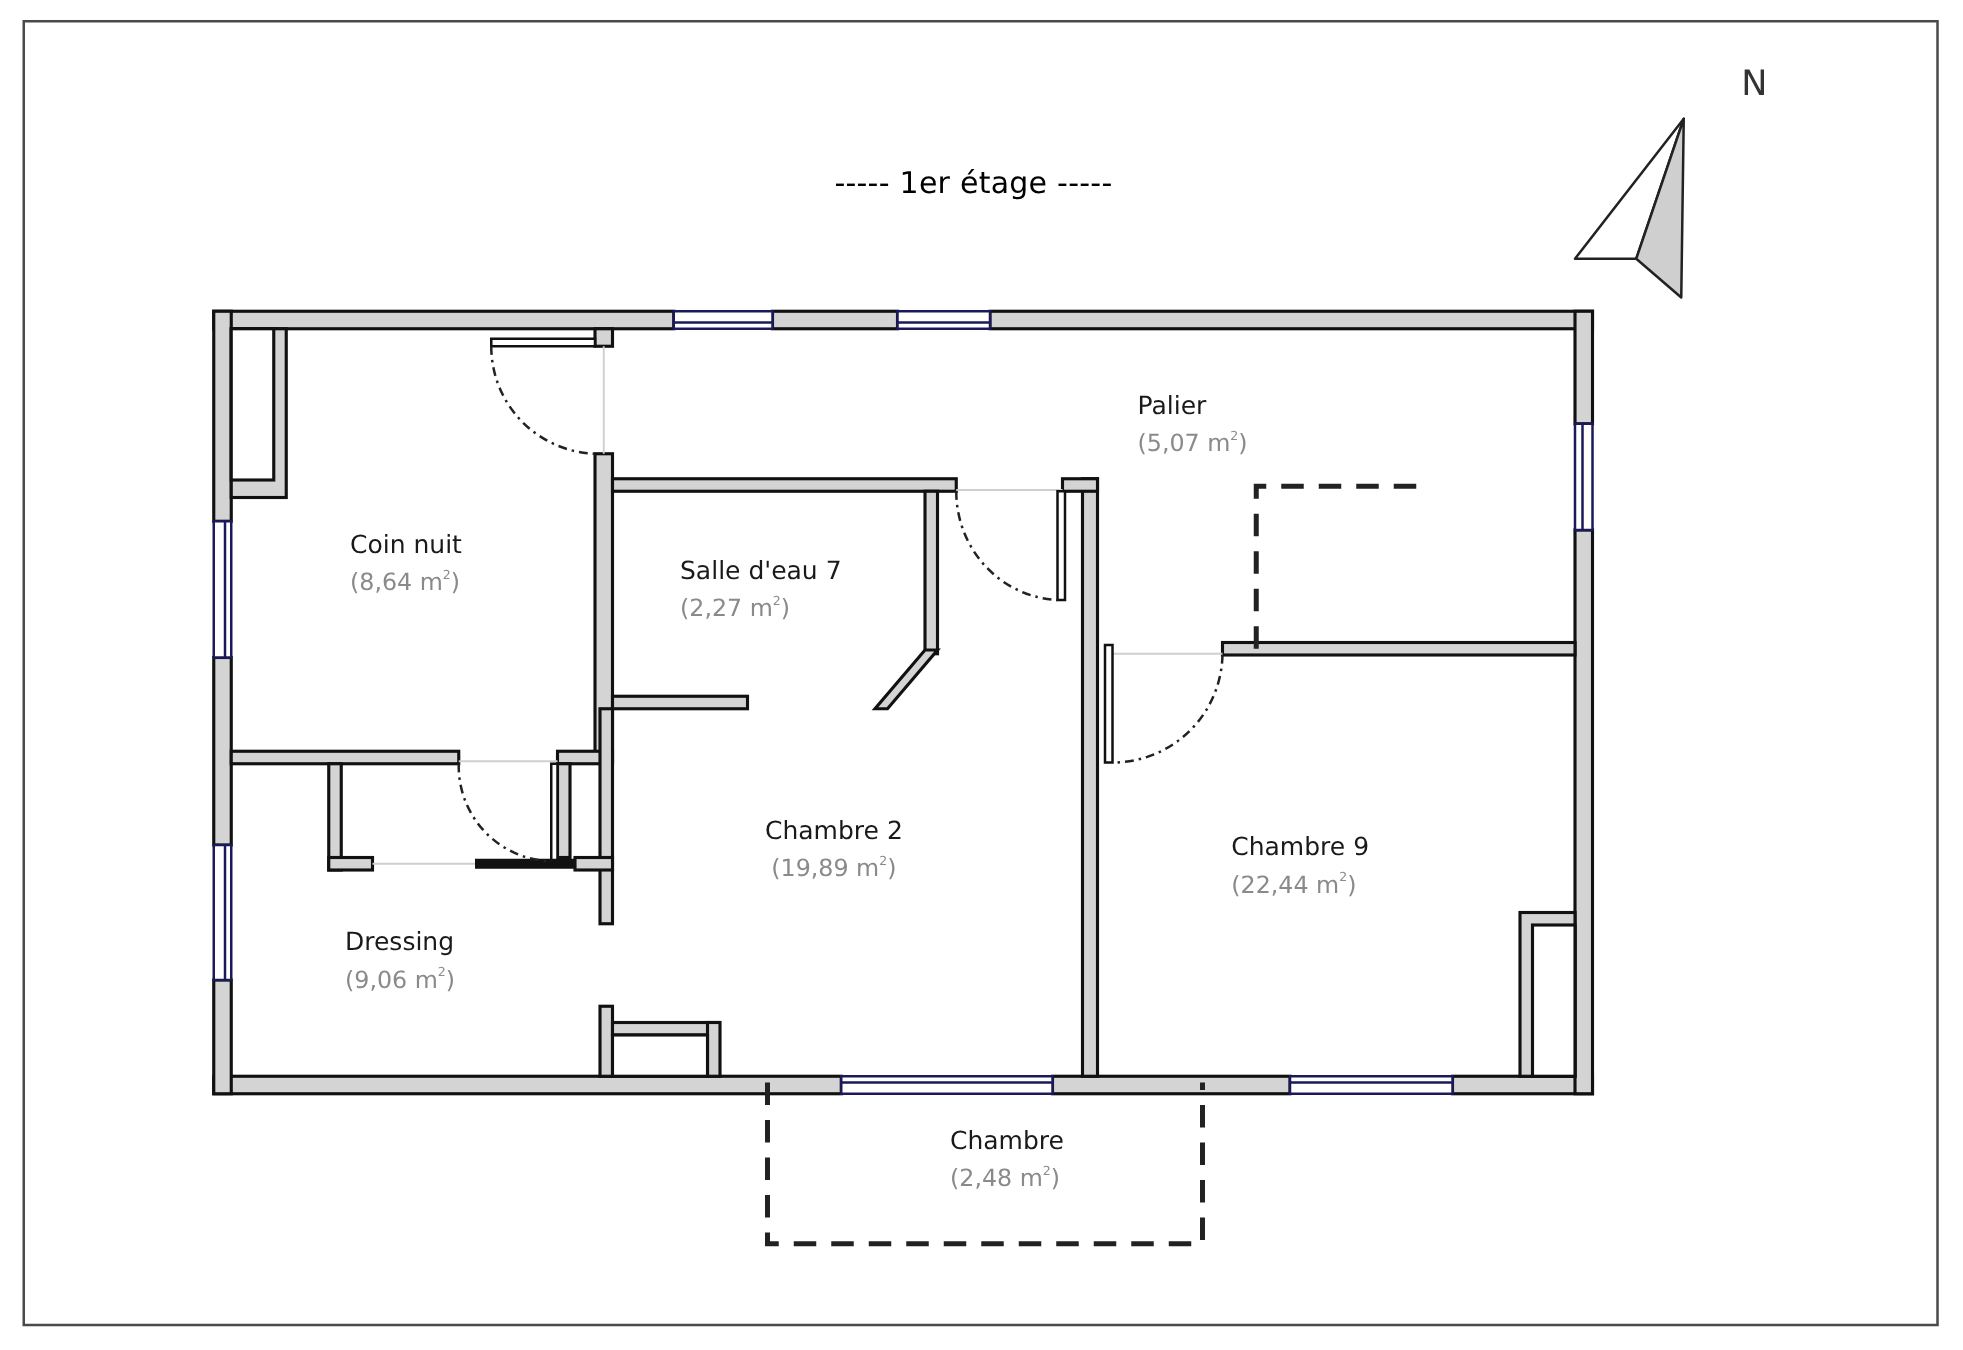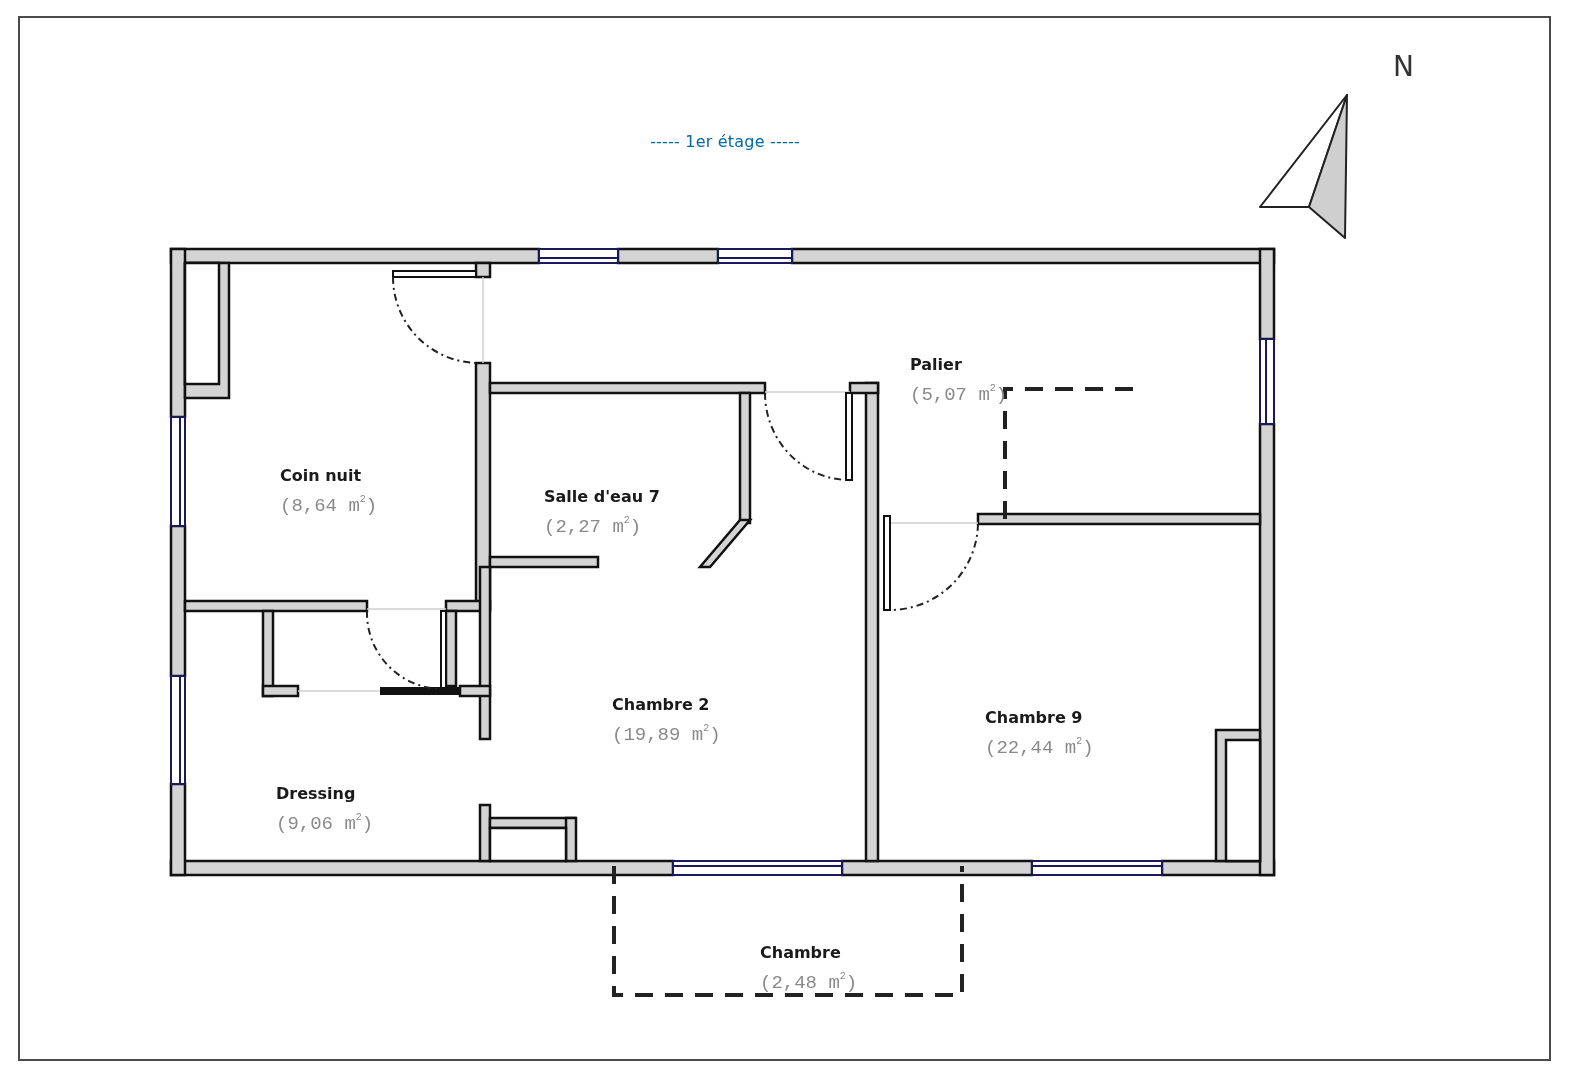--- a/index.html
+++ b/index.html
@@ -1,23 +1,23 @@
 <!DOCTYPE html>
 <html><head>
   <meta charset="utf-8">
   <style>
     html, body { margin: 0; padding: 0; background: #ffffff; }
     body { width: 1570px; height: 1080px; position: relative; overflow: hidden; font-family: "DejaVu Sans", sans-serif; }
     .frame { position: absolute; left: 18px; top: 16px; width: 1533px; height: 1045px; border: 2px solid #4a4a4a; box-sizing: border-box; background: #fff; }
     svg.plan { position: absolute; left: 0; top: 0; }
-    .floor-title { position: absolute; left: 560px; top: 132px; width: 330px; text-align: center; font-size: 16px; color: #0369a1; letter-spacing: 0.2px; }
+    .floor-title { position: absolute; left: 560px; top: 132px; width: 330px; text-align: right; font-size: 24px; color: #000000; letter-spacing: 0.2px; }
     .north-label { position: absolute; left: 1393px; top: 50px; font-size: 28px; color: #333; }
     .room { position: absolute; line-height: 1; }
-    .room .name { font-weight: bold; font-size: 16px; color: #1a1a1a; white-space: nowrap; display: block; margin-top: 43px; }
-    .room .area { font-size: 19px; color: #8a8a8a; white-space: nowrap; display: block; margin-top: 11px; font-family: Liberation Mono, monospace; }
+    .room .name { font-weight: normal; font-size: 20px; color: #1a1a1a; white-space: nowrap; display: block; }
+    .room .area { font-size: 19px; color: #8a8a8a; white-space: nowrap; display: block; margin-top: 11px; }
     .room .area sup { font-size: 10px; vertical-align: 9px; }
   </style>
 </head>
 <body>
 
 <div class="frame"></div>
 
 <svg class="plan" width="1570" height="1080" viewBox="0 0 1570 1080" xmlns="http://www.w3.org/2000/svg">
   <g fill="#d4d4d4" stroke="#111" stroke-width="2.5">
 
@@ -130,21 +130,21 @@
   <span class="area"><span>(5,07 m</span><sup>2</sup><span>)</span></span>
 </div>
 <div class="room" style="left:280px; top:425px;">
   <span class="name">Coin nuit</span>
   <span class="area"><span>(8,64 m</span><sup>2</sup><span>)</span></span>
 </div>
 <div class="room" style="left:544px; top:446px;">
   <span class="name">Salle d'eau 7</span>
   <span class="area"><span>(2,27 m</span><sup>2</sup><span>)</span></span>
 </div>
-<div class="room" style="left:612px; top:654px;">
+<div class="room" style="left:612px; top:654px;text-align:center;">
   <span class="name">Chambre 2</span>
   <span class="area"><span>(19,89 m</span><sup>2</sup><span>)</span></span>
 </div>
 <div class="room" style="left:985px; top:667px;">
   <span class="name">Chambre 9</span>
   <span class="area"><span>(22,44 m</span><sup>2</sup><span>)</span></span>
 </div>
 <div class="room" style="left:276px; top:743px;">
   <span class="name">Dressing</span>
   <span class="area"><span>(9,06 m</span><sup>2</sup><span>)</span></span>

